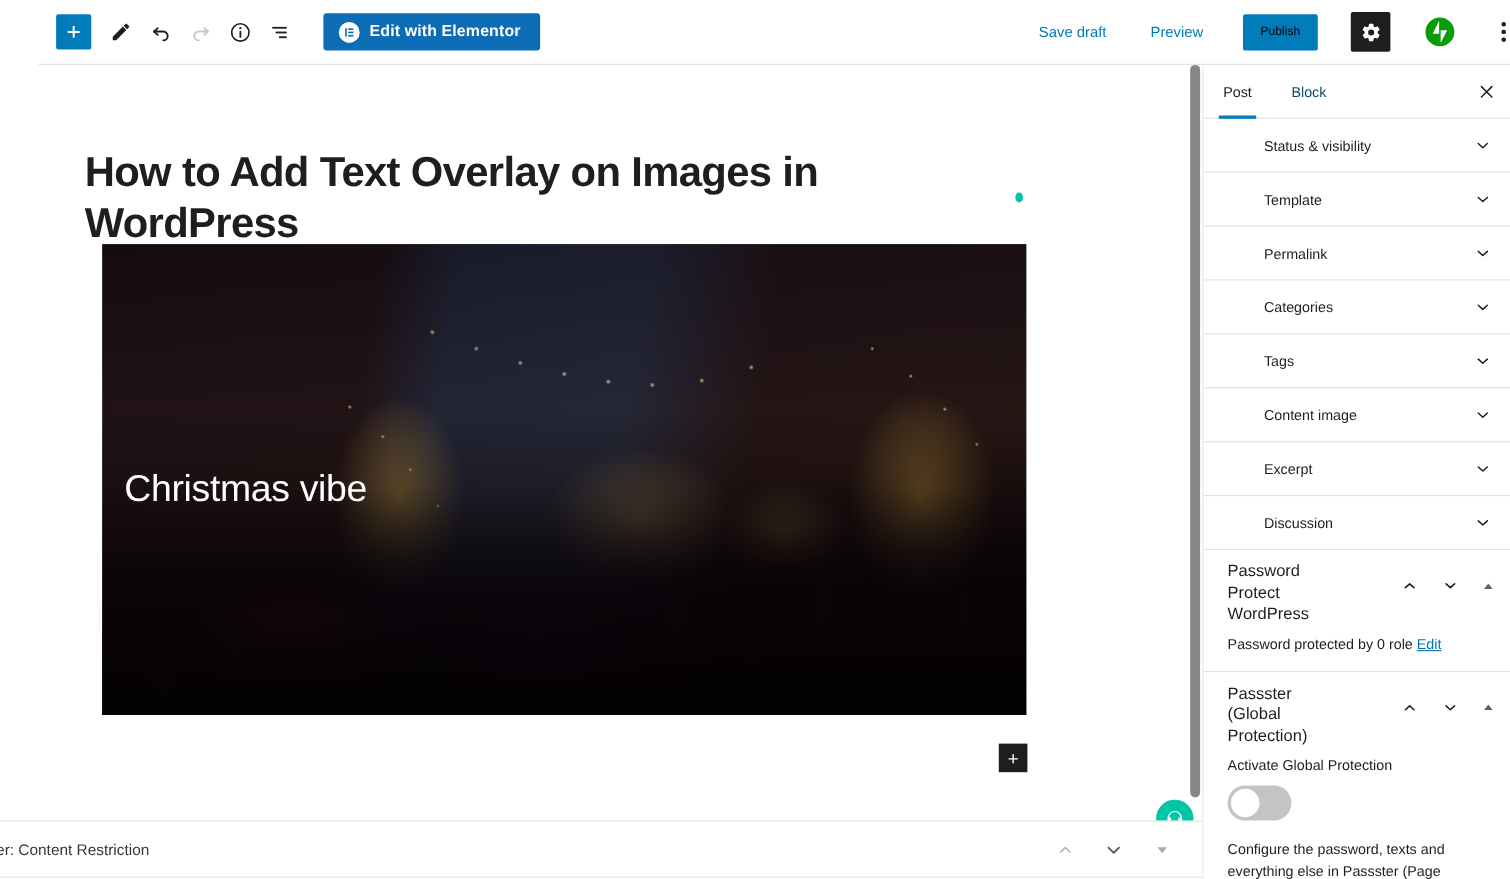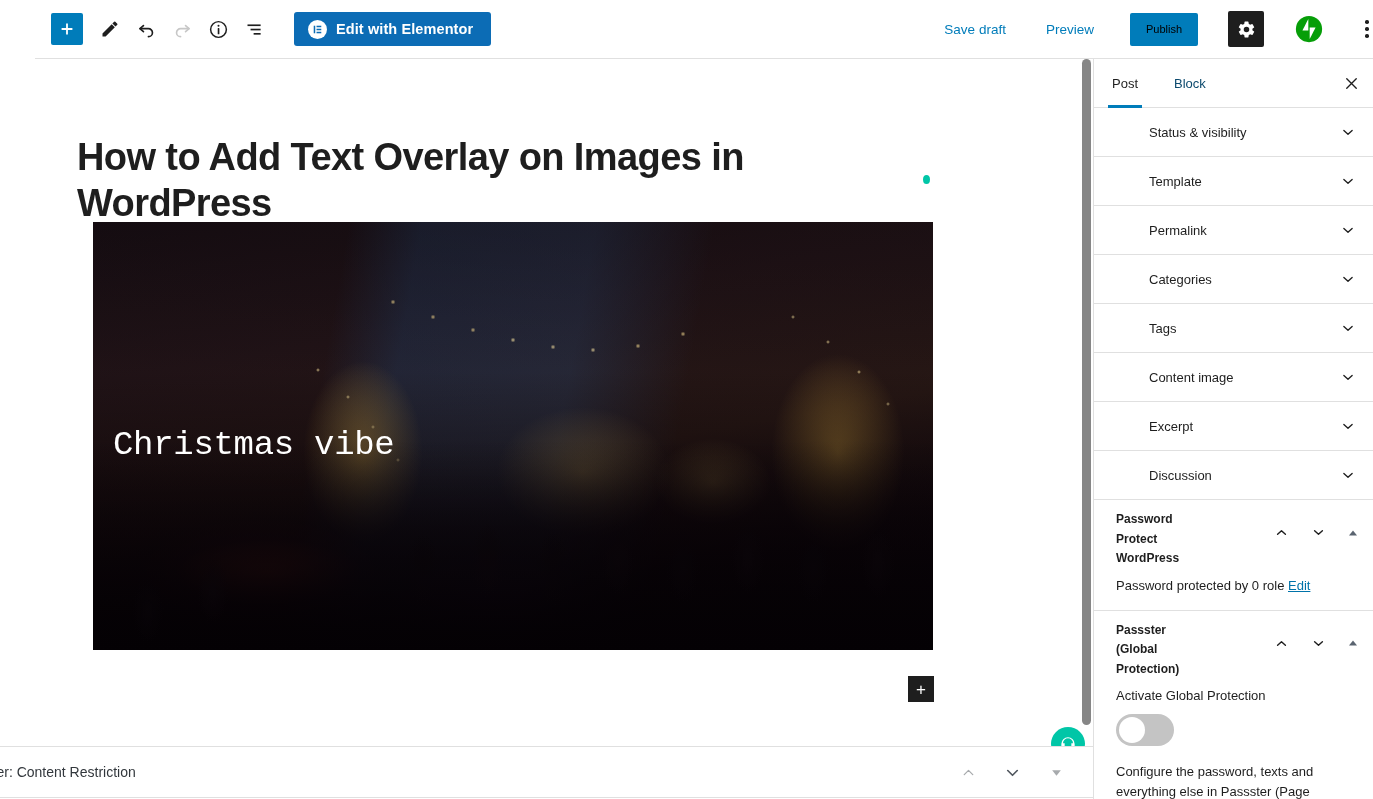--- a/index.html
+++ b/index.html
@@ -173,21 +173,20 @@
       radial-gradient(ellipse 24px 52px at 720px 126px, rgba(8,4,8,.85), transparent 72%),
       radial-gradient(ellipse 24px 52px at 785px 120px, rgba(10,5,9,.85), transparent 72%),
       linear-gradient(180deg, transparent 0%, rgba(6,2,6,.55) 45%, rgba(4,1,4,.95) 100%);
   }
   .cover-overlay-text {
     position: absolute;
     left: 20px; bottom: 186px;
     color: #fff;
     font-size: 34px;
     letter-spacing: -0.3px;
-    font-family: Liberation Mono, monospace;
   }
   .cover-plus {
     position: absolute;
     left: 908px; top: 617px;
     width: 26px; height: 26px;
     background: #1e1e1e;
     color: #fff;
     display: flex; align-items: center; justify-content: center;
     font-size: 17px; line-height: 1;
     cursor: pointer;
@@ -289,21 +288,21 @@
   .sb-chev { margin-left: auto; color: #1e1e1e; display:flex; }
 
   .sb-plugin {
     border-bottom: 1px solid #e0e0e0;
     padding: 10px 14px 14px 22px;
   }
   .plugin-head {
     display: flex; align-items: flex-start;
   }
   .plugin-name {
-    font-size: 12px; font-weight: bold; color: #1e1e1e;
+    font-size: 15px; font-weight: normal; color: #1e1e1e;
     line-height: 19.5px;
     width: 84px;
     flex: 0 0 84px;
   }
   .plugin-ctrls {
     margin-left: auto;
     display: flex; align-items: center;
     gap: 20px;
     padding-top: 14px;
   }

